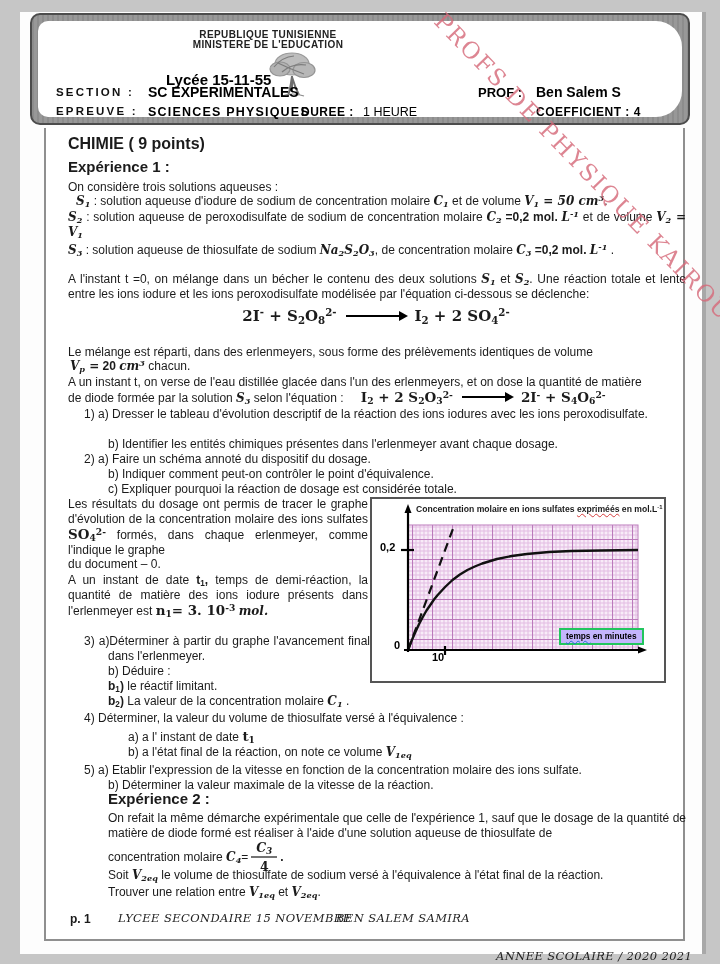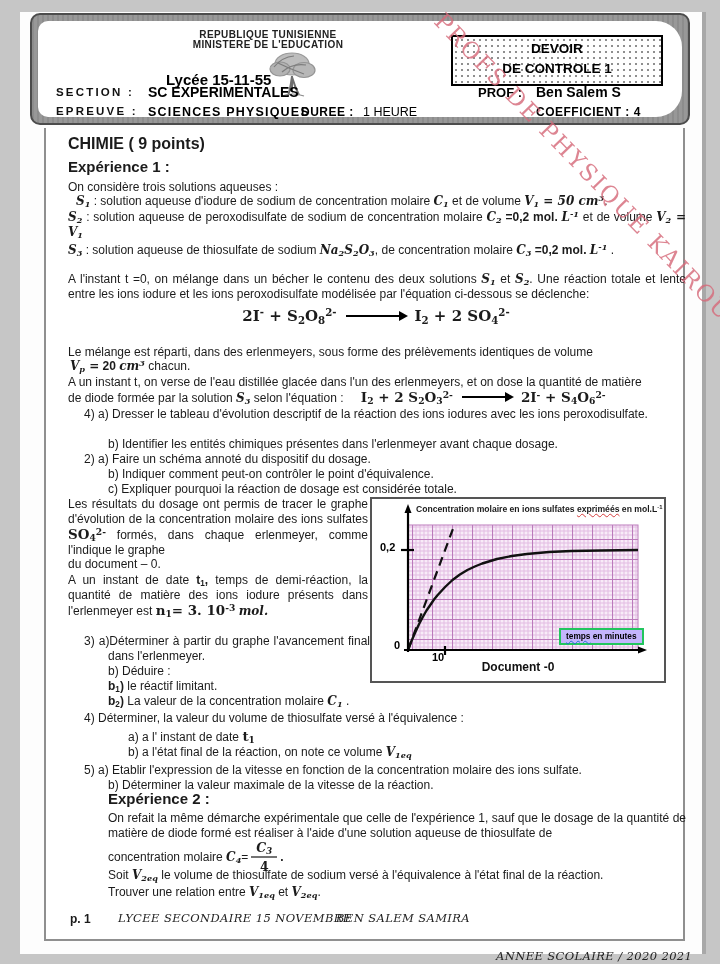--- a/index.html
+++ b/index.html
@@ -81,24 +81,20 @@
       <g fill="none" stroke="#8d8d8d" stroke-width="1.2">
         <ellipse cx="28" cy="17" rx="17" ry="11" fill="#bdbdbd" stroke="#9a9a9a"></ellipse>
         <ellipse cx="16" cy="22" rx="10" ry="7" fill="#b3b3b3" stroke="#949494"></ellipse>
         <ellipse cx="40" cy="23" rx="11" ry="7.5" fill="#b7b7b7" stroke="#949494"></ellipse>
         <path d="M10 20 Q18 10 30 9 M18 25 Q28 16 42 18 M14 16 Q26 22 40 27" stroke="#7c7c7c"></path>
         <path d="M28 29 C27 37 26 43 24 49 M28 30 C30 37 32 42 35 48 M28 31 L28 44" stroke="#6f6f6f" stroke-width="2"></path>
         <path d="M18 49 Q28 45 40 49" stroke="#8a8a8a"></path>
       </g>
     </svg>
 
-    <div class="devoir-box">
-      <div class="l1">DEVOIR</div>
-      <div class="l2">DE CONTROLE 1</div>
-    </div>
 
     <div style="position:absolute;left:18px;top:65px;" class="hlabel">SECTION :</div>
     <div style="position:absolute;left:110px;top:63px;" class="hval">SC EXPERIMENTALES</div>
     <div style="position:absolute;left:440px;top:64px;font-weight:bold;font-size:13px;">PROF :</div>
     <div style="position:absolute;left:498px;top:63px;" class="hval">Ben Salem S</div>
 
     <div style="position:absolute;left:18px;top:84px;" class="hlabel">EPREUVE :</div>
     <div style="position:absolute;left:110px;top:84px;font-weight:bold;font-size:12.5px;letter-spacing:1.2px;">SCIENCES PHYSIQUES</div>
     <div style="position:absolute;left:263px;top:84px;font-weight:bold;font-size:12px;letter-spacing:.5px;">DUREE :</div>
     <div style="position:absolute;left:325px;top:84px;font-size:12.5px;">1 HEURE</div>
@@ -123,21 +119,21 @@
 <div class="t" style="left:68px;top:345px;width:620px;">Le mélange est réparti, dans des erlenmeyers, sous forme des prélèvements identiques de volume</div>
 <div class="t" style="left:70px;top:359px;width:620px;"><span class="m">V<sub>p</sub> =</span> <span class="b">20</span> <span class="m">cm<sup>3</sup></span> chacun.</div>
 <div class="t" style="left:68px;top:375px;width:620px;">A un instant t, on verse de l'eau distillée glacée dans l'un des erlenmeyers, et on dose la quantité de matière</div>
 
 <div class="t" style="left:68px;top:390px;width:620px;">
   <span>de diode formée par la solution <span class="m">S<sub>3</sub></span>  selon l'équation :</span>
   <span style="margin-left:14px;"></span>
   <span class="eq2">I<sub>2</sub> + 2 S<sub>2</sub>O<sub>3</sub><sup>2-</sup></span><span class="arr short"></span><span class="eq2">2I<sup>-</sup> + S<sub>4</sub>O<sub>6</sub><sup>2-</sup></span>
 </div>
 
-<div class="t j" style="left:84px;top:407px;width:586px;padding-left:34px;text-indent:-34px;box-sizing:border-box;">4) a) Dresser le tableau d'évolution descriptif de la réaction des ions iodures avec les ions peroxodisulfate.</div>
+<div class="t j" style="left:84px;top:407px;width:586px;padding-left:34px;text-indent:-34px;box-sizing:border-box;">1) a) Dresser le tableau d'évolution descriptif de la réaction des ions iodures avec les ions peroxodisulfate.</div>
 <div class="t" style="left:108px;top:437px;width:570px;">b) Identifier les entités chimiques présentes dans l'erlenmeyer avant chaque dosage.</div>
 <div class="t" style="left:84px;top:452px;width:580px;">2) a) Faire un schéma annoté du dispositif du dosage.</div>
 <div class="t" style="left:108px;top:467px;width:570px;">b) Indiquer comment peut-on contrôler le point d'équivalence.</div>
 <div class="t" style="left:108px;top:482px;width:570px;">c) Expliquer pourquoi la réaction de dosage est considérée totale.</div>
 
 <div class="t j" style="left:68px;top:497px;width:300px;">Les résultats du dosage ont permis de tracer le graphe d'évolution de la concentration molaire des ions sulfates <span class="chem">SO<sub>4</sub><sup>2-</sup></span> formés, dans chaque erlenmeyer, comme l'indique le graphe</div>
 <div class="t" style="left:68px;top:557px;width:300px;"> du document – 0.</div>
 <div class="t j" style="left:68px;top:573px;width:300px;">A un instant de date <span class="b">t<sub>1</sub>,</span> temps de demi-réaction, la quantité de matière des ions iodure présents dans l'erlenmeyer est <span class="chem">n<sub>1</sub>= 3. 10<sup>-3</sup></span> <span class="m">mol.</span></div>
 <div class="t j" style="left:84px;top:634px;width:286px;padding-left:24px;text-indent:-24px;box-sizing:border-box;">3) a)Déterminer  à partir du graphe l'avancement final dans l'erlenmeyer.</div>
 <div class="t" style="left:108px;top:664px;width:260px;">b) Déduire :</div>
@@ -161,21 +157,20 @@
     <line x1="32" y1="151" x2="268" y2="151" stroke="#000" stroke-width="2.2"></line>
     <polygon points="275,151 266,147.5 266,154.5" fill="#000"></polygon>
     <line x1="29" y1="51" x2="42" y2="51" stroke="#000" stroke-width="2.2"></line>
     <line x1="73" y1="147" x2="73" y2="156" stroke="#000" stroke-width="2.2"></line>
   </svg>
   <div class="fig-title"><span>Concentration molaire en ions sulfates </span><span class="err">expriméés</span><span> en mol.L<sup>-1</sup></span></div>
   <div class="fig-ytick">0,2</div>
   <div class="fig-origin">0</div>
   <div class="fig-xtick">10</div>
   <div class="fig-xlabel"><span class="blu">temps</span><span> en minutes</span></div>
-  <div class="fig-caption">Document -0</div>
 </div>
 
 <div class="t" style="left:84px;top:711px;width:600px;">4)  Déterminer, la valeur du volume de thiosulfate versé à l'équivalence :</div>
 <div class="t" style="left:128px;top:729px;width:540px;">a)  a l' instant de date <span class="chem">t<sub>1</sub></span></div>
 <div class="t" style="left:128px;top:745px;width:540px;">b)  a l'état final de la réaction, on note ce volume <span class="m">V<sub>1eq</sub></span></div>
 <div class="t" style="left:84px;top:763px;width:600px;">5)  a) Etablir l'expression de la vitesse en fonction de la concentration molaire des ions  sulfate.</div>
 <div class="t" style="left:108px;top:778px;width:570px;">b) Déterminer la valeur maximale de la vitesse de la réaction.</div>
 
 <div class="t h2" style="left:108px;top:791px;">Expérience 2 :</div>
 <div class="t j" style="left:108px;top:811px;width:578px;">On refait la même démarche expérimentale que celle de l'expérience 1, sauf que le dosage  de la quantité de matière de diode formé est réaliser à l'aide d'une solution aqueuse de thiosulfate de</div>

